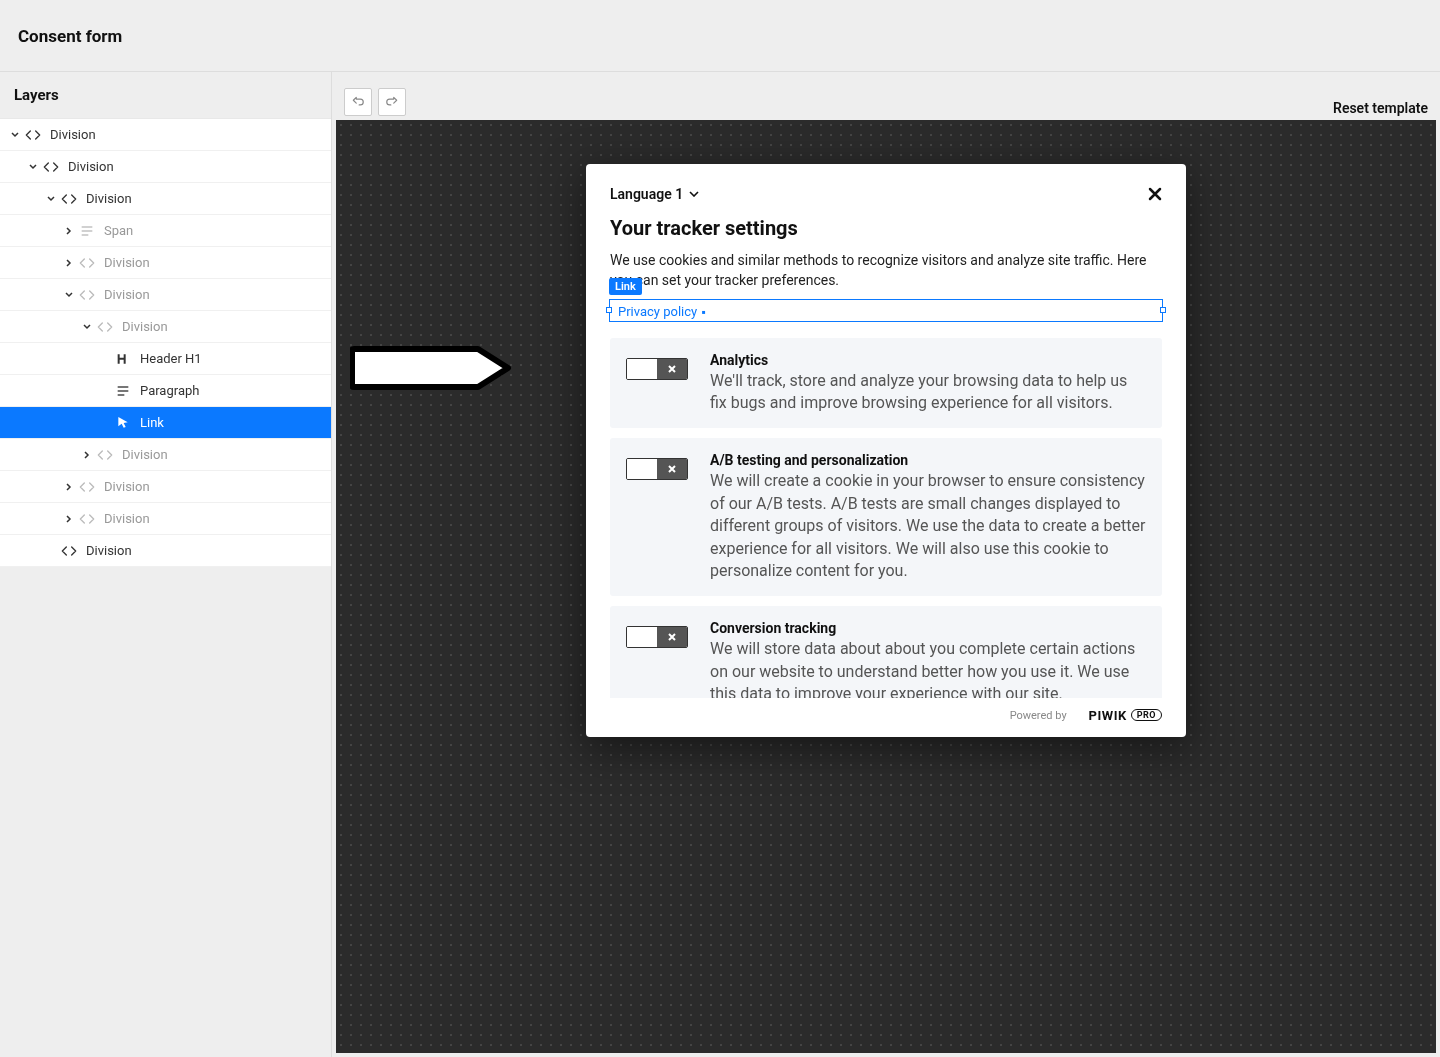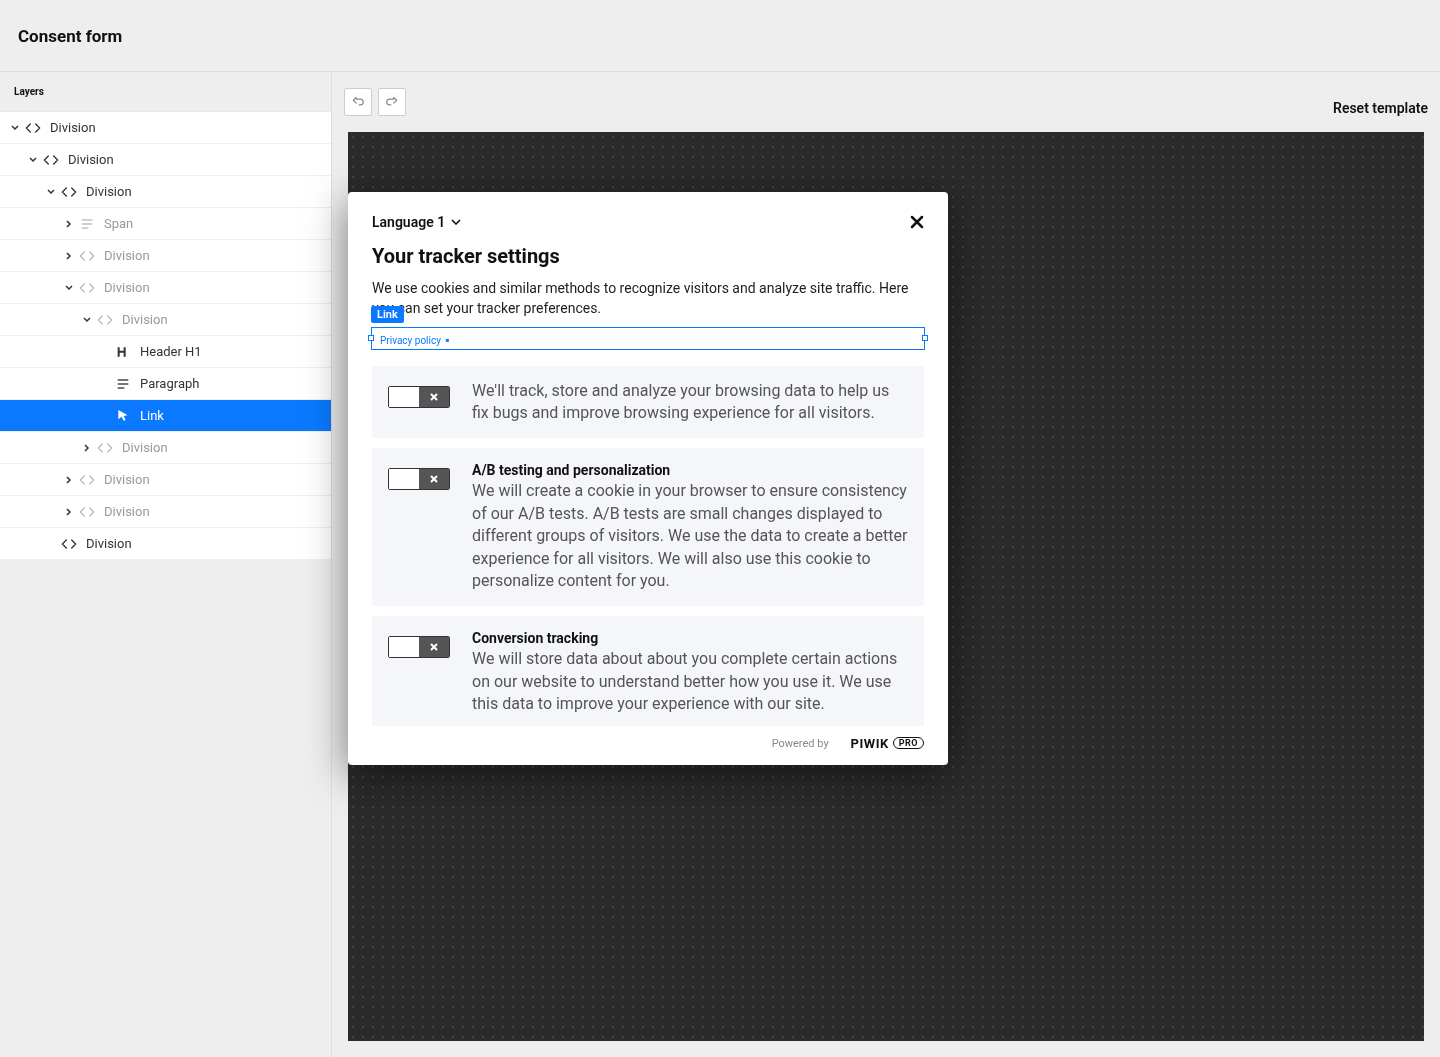--- a/index.html
+++ b/index.html
@@ -27,21 +27,21 @@
     height: calc(100% - 72px);
   }
   
   .layers {
     width: 332px;
     background: #eeeeee;
     border-right: 1px solid #ddd;
     height: 100%;
   }
   .layers-title {
-    font-size: 10px;
+    font-size: 15px;
     font-weight: 700;
     padding: 14px 14px 14px 14px;
     color: #111;
   }
   .tree {
     background: #fff;
     border-top: 1px solid #e8e8e8;
   }
   .tree-row {
     display: flex;
@@ -110,31 +110,31 @@
     color: #888;
   }
   .reset-link {
     font-size: 14px;
     font-weight: 600;
     color: #111;
     cursor: pointer;
   }
   .canvas {
     flex: 1;
-    margin: 16px;
+    margin: 4px;
     position: relative;
     background-color: #2b2b2b;
     background-image:
       radial-gradient(circle, #444 1px, transparent 1px);
     background-size: 10px 10px;
     background-position: 0 0;
     display: flex;
     align-items: flex-start;
-    justify-content: flex-start;
-    padding-top: 60px;
+    justify-content: center;
+    padding-top: 44px;
   }
   
   
   .callout {
     position: absolute;
     left: 14px;
     top: 225px;
     width: 164px;
     height: 46px;
   }
@@ -213,21 +213,21 @@
   .privacy-link-box .handle {
     width: 6px; height: 6px;
     background: #fff;
     border: 1px solid #0b79ff;
     position: absolute;
   }
   .handle.l { left: -4px; top: 50%; transform: translateY(-50%); }
   .handle.r { right: -4px; top: 50%; transform: translateY(-50%); }
   .privacy-link {
     color: #0b79ff;
-    font-size: 10px;
+    font-size: 13px;
     cursor: pointer;
   }
   .privacy-caret {
     color: #0b79ff;
     font-size: 12px;
     margin-left: 4px;
   }
 
   .consent-list {
     max-height: 360px;
@@ -578,20 +578,21 @@
               <div class="consent-item">
                 <div class="toggle">
                   <div class="half off-side"></div>
                   <div class="half on-side">
                     <svg viewBox="0 0 10 10">
                       <path d="M2 2l6 6M8 2l-6 6" stroke="#fff" stroke-width="2"></path>
                     </svg>
                   </div>
                 </div>
                 <div class="consent-text">
+                  <div class="consent-title">Analytics</div>
                   <div class="consent-desc">We'll track, store and analyze your browsing data to help us fix bugs and improve browsing experience for all visitors.</div>
                 </div>
               </div>
               <div class="consent-item">
                 <div class="toggle">
                   <div class="half off-side"></div>
                   <div class="half on-side">
                     <svg viewBox="0 0 10 10">
                       <path d="M2 2l6 6M8 2l-6 6" stroke="#fff" stroke-width="2"></path>
                     </svg>

